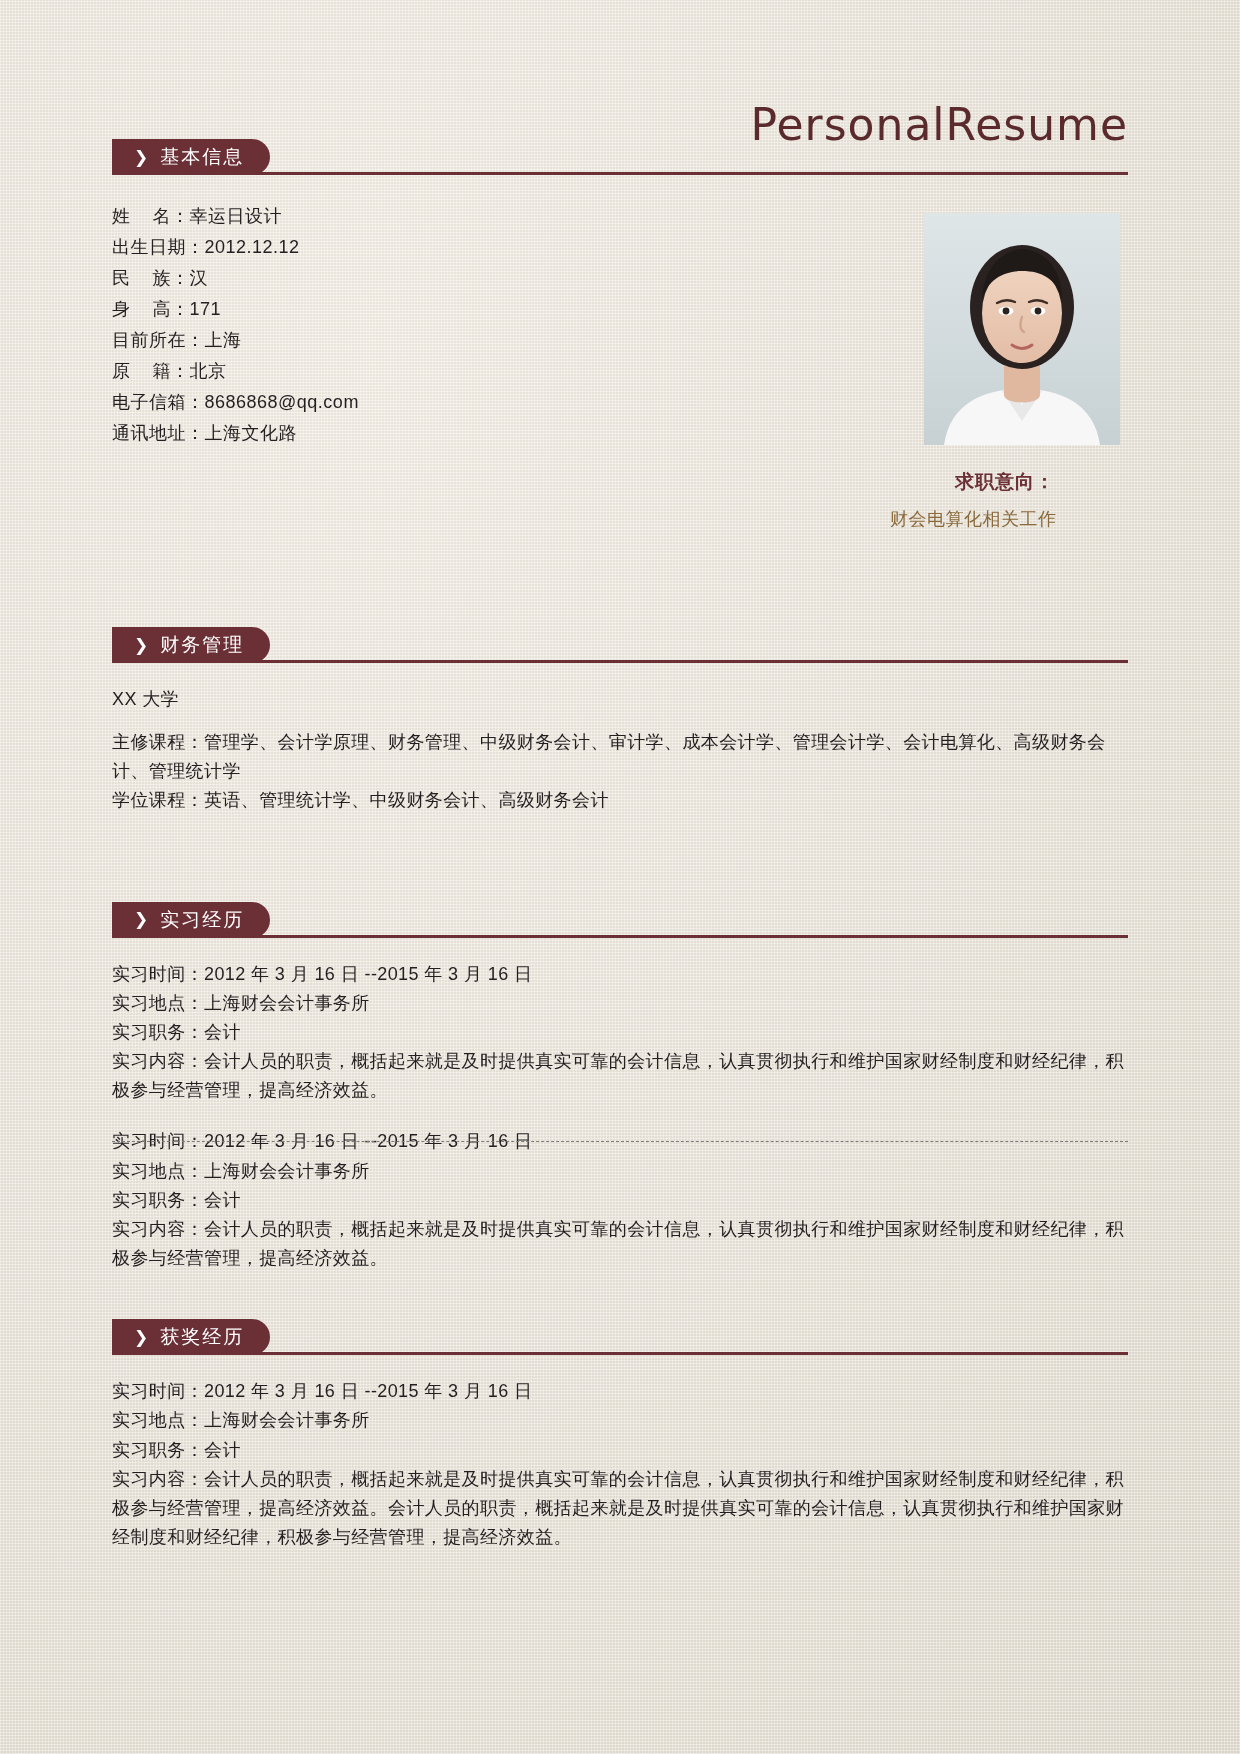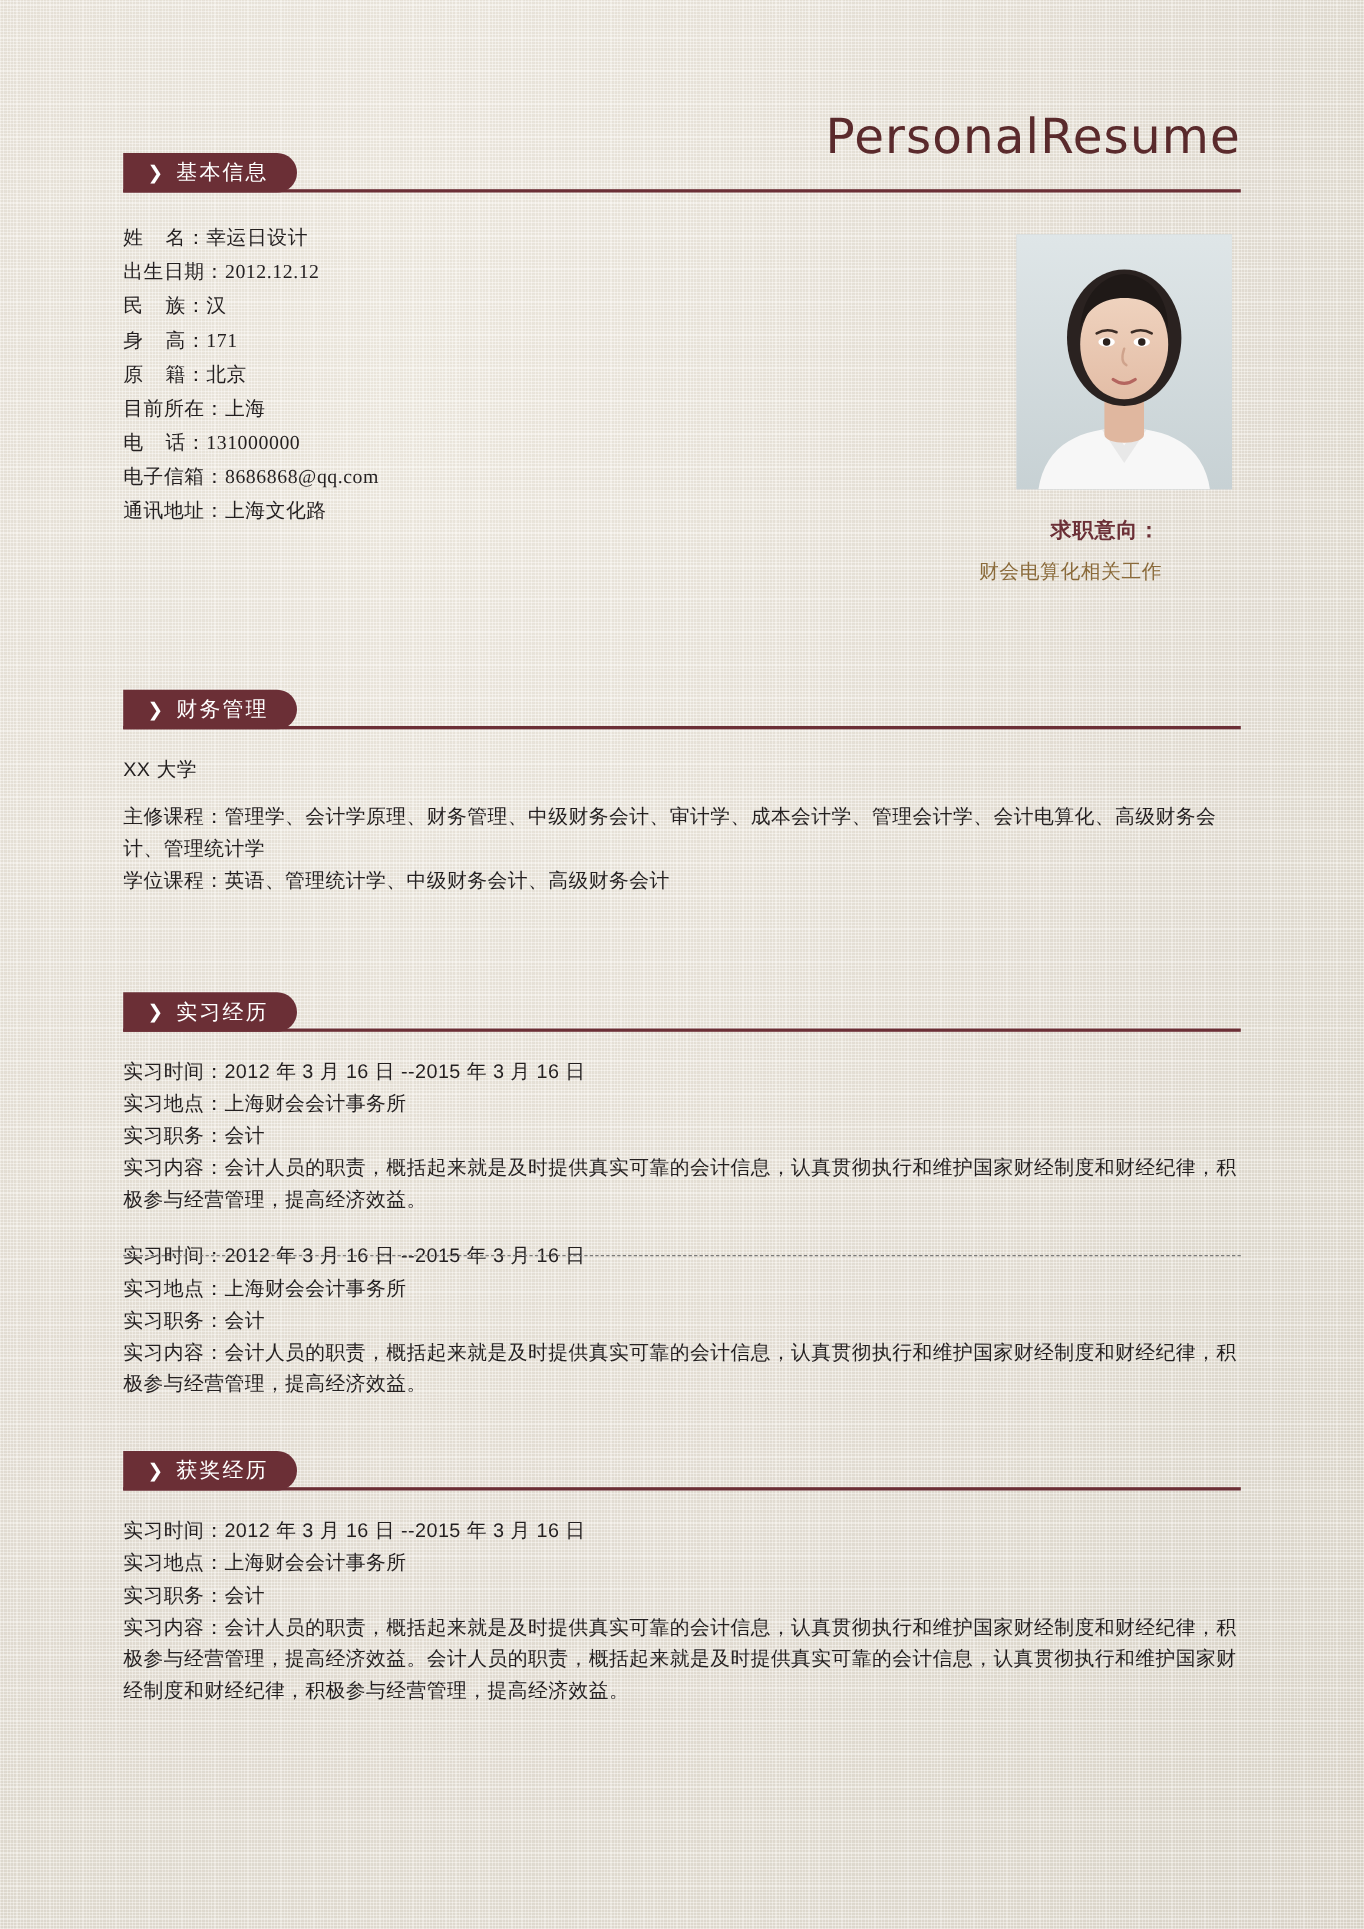--- a/index.html
+++ b/index.html
@@ -87,21 +87,20 @@
   }
 
   
   .info-block {
     position: relative;
     margin-top: 26px;
     min-height: 330px;
   }
   .info-list {
     width: 620px;
-    font-family: Liberation Serif, serif;
   }
   .info-line {
     font-size: 18px;
     color: #231f20;
     line-height: 1.72;
     letter-spacing: 0.5px;
     white-space: pre;
   }
   .photo {
     position: absolute;
@@ -172,23 +171,22 @@
       <span class="label">基本信息</span>
     </div>
   </div>
 
   <div class="info-block">
     <div class="info-list">
       <div class="info-line">姓    名：幸运日设计</div>
       <div class="info-line">出生日期：2012.12.12</div>
       <div class="info-line">民    族：汉</div>
       <div class="info-line">身    高：171</div>
+      <div class="info-line">目前所在：上海</div>
       <div class="info-line">原    籍：北京</div>
-      <div class="info-line">目前所在：上海</div>
-      <div class="info-line">电    话：131000000</div>
       <div class="info-line">电子信箱：8686868@qq.com</div>
       <div class="info-line">通讯地址：上海文化路</div>
     </div>
 
     <div class="photo">
       <svg width="196" height="232" viewBox="0 0 196 232" xmlns="http://www.w3.org/2000/svg">
         <defs>
           <linearGradient id="bgg" x1="0" y1="0" x2="0" y2="1">
             <stop offset="0%" stop-color="#dfe6e8"></stop>
             <stop offset="100%" stop-color="#c7d1d4"></stop>

